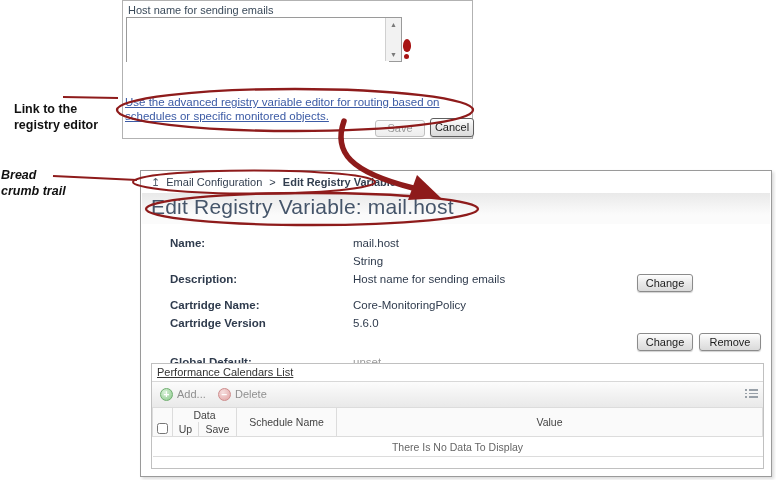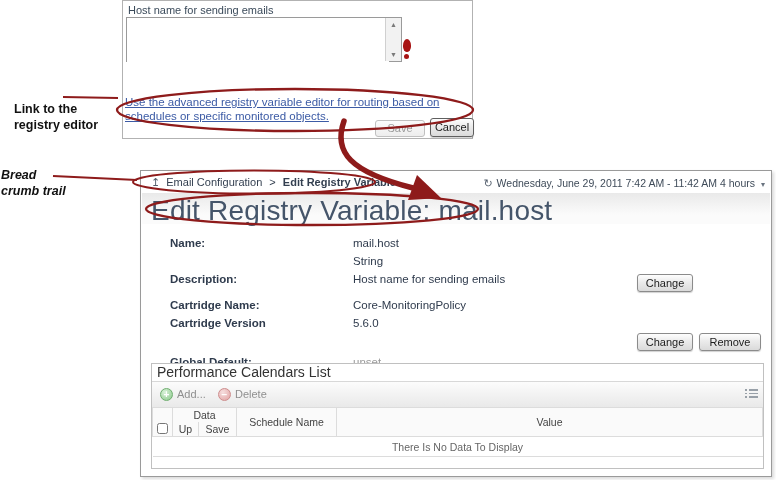--- a/index.html
+++ b/index.html
@@ -44,31 +44,31 @@
   .crumbbar .upicon{color:#55606e;font-size:11px;margin-right:3px;}
   .crumb-parent{color:#333f50;cursor:pointer;}
   .crumb-sep{margin:0 4px;color:#333f50;}
   .crumb-current{font-weight:bold;}
   .timerange{position:absolute;right:6px;top:6px;font-size:10.5px;color:#3f4b59;
              white-space:nowrap;cursor:pointer;}
   .timerange .ticon{font-size:11px;color:#55606e;margin-right:4px;}
   .timerange .tarrow{font-size:8px;color:#6a7480;margin-left:6px;}
   .titlebar{position:absolute;left:1px;right:1px;top:22px;height:31px;
             background:linear-gradient(180deg,#e9e9e9,#fbfbfb 70%);}
-  .page-title{position:absolute;left:9px;top:2px;font-size:28px;color:#45556a;letter-spacing:.2px;}
+  .page-title{position:absolute;left:9px;top:2px;font-size:21px;color:#45556a;letter-spacing:.2px;}
   .frow{position:absolute;left:12px;right:12px;height:16px;font-size:11.5px;white-space:nowrap;}
   .frow .lbl{position:absolute;left:17px;font-weight:bold;color:#2f3b4d;}
   .frow .val{position:absolute;left:200px;color:#2f3b4d;}
   .val.muted{color:#9a9a9a;}
   .act-btn{position:absolute;width:56px;height:18px;line-height:16px;}
   
   .perf{position:absolute;left:10px;top:192px;width:613px;height:106px;
         border:1px solid #c0c0c0;background:#fff;box-sizing:border-box;}
   .perf-title{position:absolute;left:0;right:0;top:0;height:17px;line-height:17px;
-        padding-left:5px;font-size:14px;color:#333;background:#fff;border-bottom:1px solid #d8d8d8;}
+        padding-left:5px;font-size:11px;color:#333;background:#fff;border-bottom:1px solid #d8d8d8;text-decoration:underline;}
   .toolbar{position:absolute;left:0;right:0;top:18px;height:25px;
         background:linear-gradient(180deg,#fcfcfc,#e9e9e9);border-bottom:1px solid #d0d0d0;}
   .tool-btn{position:absolute;top:4px;height:16px;display:flex;align-items:center;
         font-size:11px;color:#8f8f8f;cursor:pointer;white-space:nowrap;}
   .circle-ic{width:13px;height:13px;border-radius:50%;margin-right:4px;color:#fff;
         font-size:10px;font-weight:bold;line-height:12px;text-align:center;}
   .circle-ic.add{background:radial-gradient(circle at 35% 30%,#d9f2d9,#8cc98c);border:1px solid #6fae6f;box-sizing:border-box;}
   .circle-ic.del{background:radial-gradient(circle at 35% 30%,#f6dede,#e2a3a3);border:1px solid #cd8d8d;box-sizing:border-box;}
   #add-btn{left:8px;} #delete-btn{left:66px;}
   .searchbox{position:absolute;left:401px;top:3px;width:172px;height:19px;border:1px solid #b8b8b8;
@@ -129,23 +129,20 @@
   <span>Bread</span>
   <span>crumb trail</span>
 </div>
 
 <div class="panel">
   <div class="crumbbar">
     <span class="upicon">↥</span>
     <span class="crumb-parent">Email Configuration</span>
     <span class="crumb-sep">&gt;</span>
     <span class="crumb-current">Edit Registry Variable</span>
-  </div>
-  <div class="timerange">
-    <span class="ticon">↻</span><span>Wednesday, June 29, 2011 7:42 AM - 11:42 AM 4 hours</span><span class="tarrow">▾</span>
   </div>
   <div class="titlebar">
     <div class="page-title">Edit Registry Variable: mail.host</div>
   </div>
 
   <div class="frow" style="top:66px;">
     <span class="lbl">Name:</span>
     <span class="val">mail.host</span>
   </div>
   <div class="frow" style="top:84px;">

